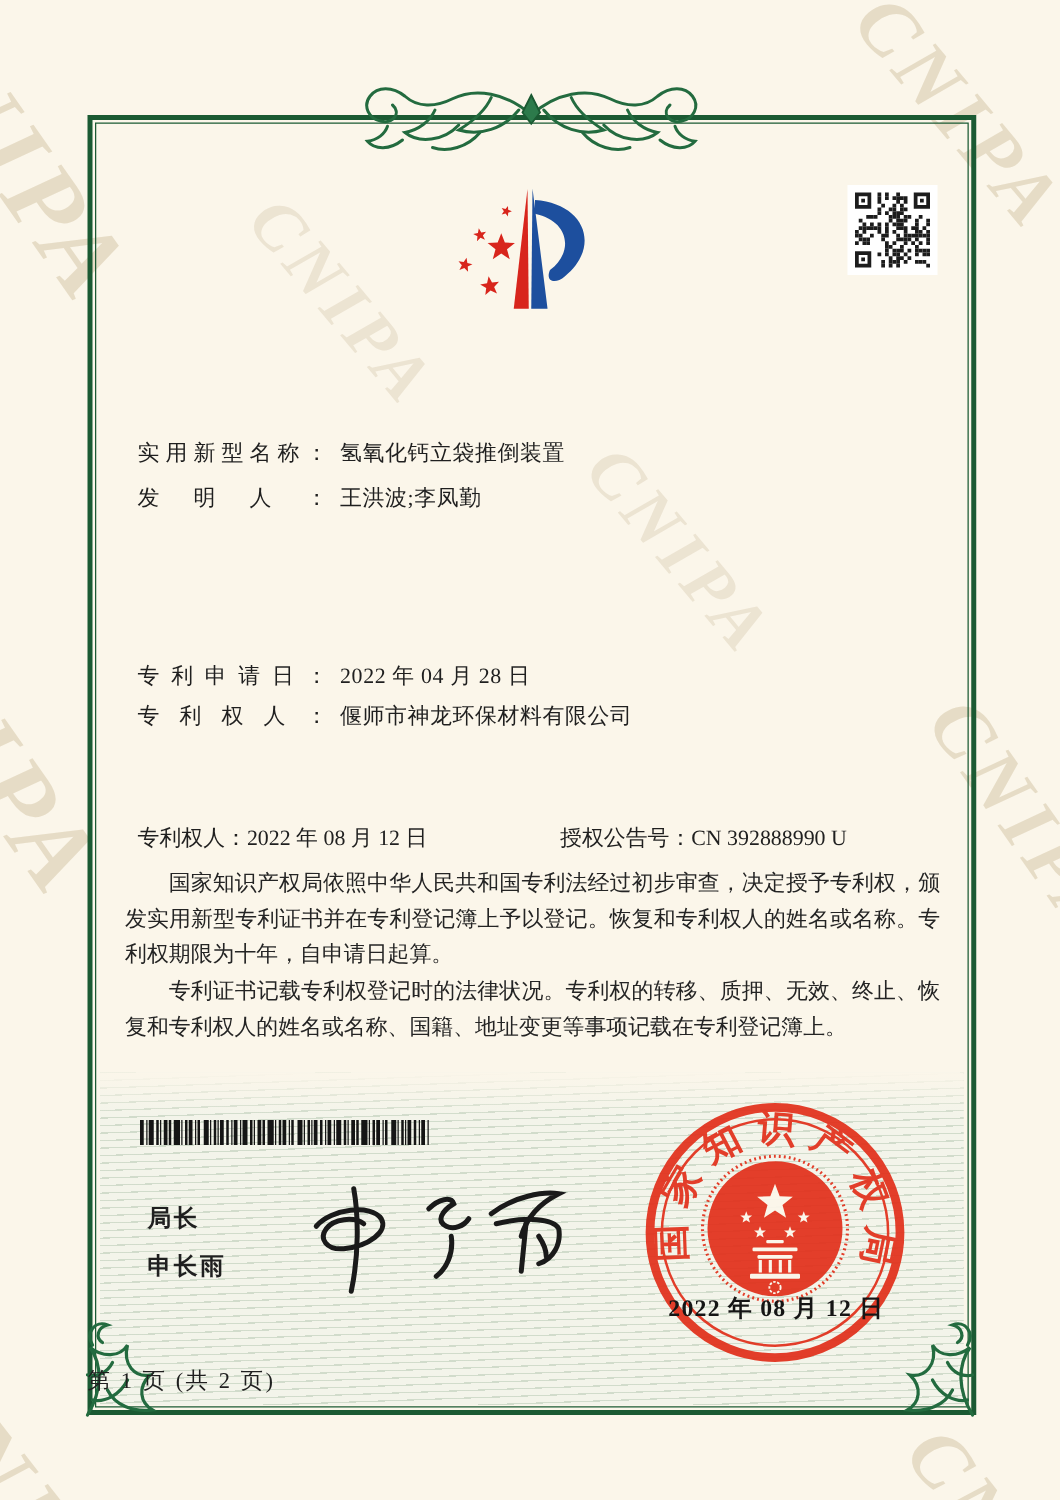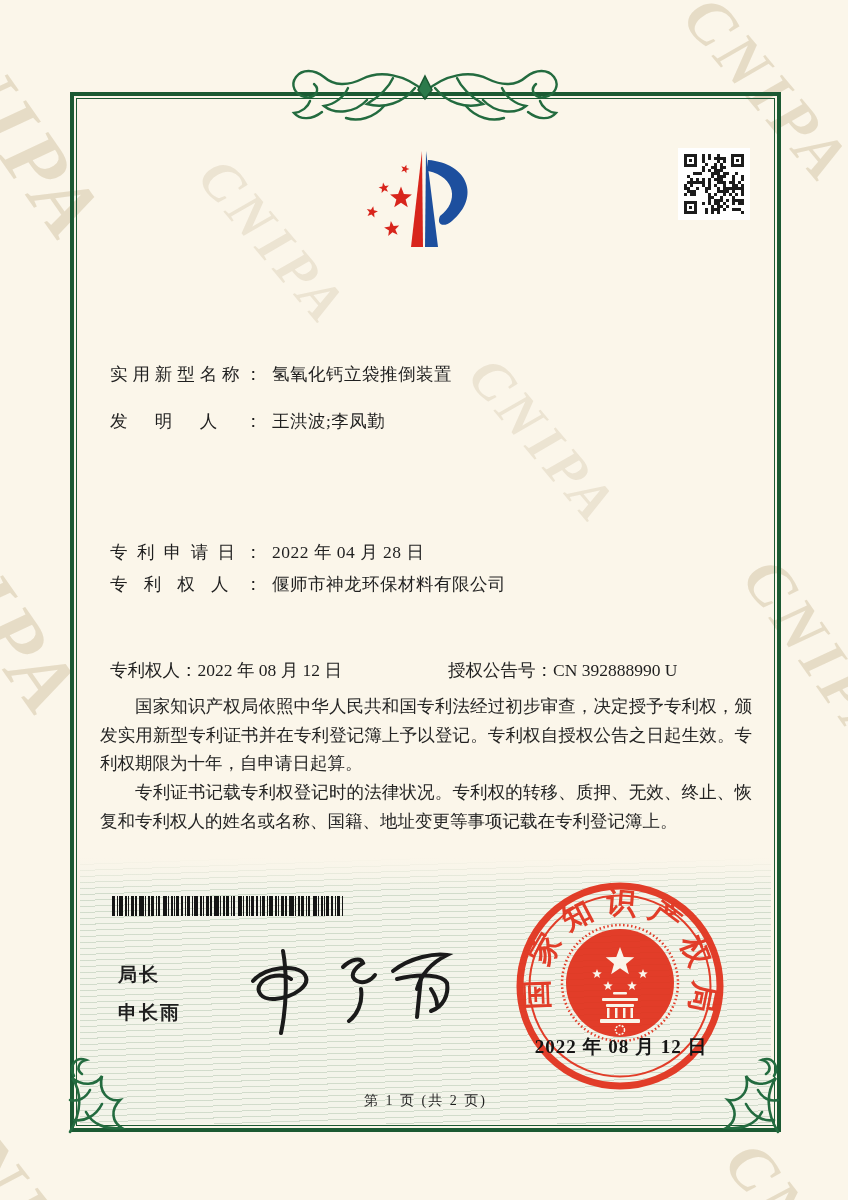--- a/index.html
+++ b/index.html
@@ -52,42 +52,42 @@
   .qr-mods{position:absolute;left:0;top:0;width:60px;height:60px;}
   .qr-mods i{position:absolute;width:3px;height:3px;background:#1c1c1c;}
   .finder{position:absolute;width:13px;height:13px;border:3px solid #1c1c1c;box-sizing:border-box;background:#fff;}
   .finder::after{content:"";position:absolute;left:2px;top:2px;width:3px;height:3px;background:#1c1c1c;}
   .f-tl{left:0;top:0;} .f-tr{right:0;top:0;} .f-bl{left:0;bottom:0;}
   .title{
     left:70px;top:250px;width:711px;margin:0;text-align:center;
     font-size:43px;font-weight:700;letter-spacing:7px;color:#161616;
   }
   .frow{position:absolute;left:110px;font-size:17.5px;white-space:nowrap;z-index:4;}
-  .frow .lbl{display:inline-block;width:152px;text-align-last:justify;margin-top:12px;}
+  .frow .lbl{display:inline-block;width:152px;text-align-last:justify;}
   .frow .val{margin-left:10px;letter-spacing:.5px;}
-  .r1{top:350px;} .r2{top:397px;} .r3{top:455px;} .r4{top:528px;} .r5{top:560px;} .r6{top:612px;}
+  .r1{top:350px;} .r2{top:386px;} .r3{top:455px;} .r4{top:528px;} .r5{top:560px;} .r6{top:612px;}
   .grant{top:658px;left:110px;position:absolute;font-size:17.5px;white-space:nowrap;z-index:4;}
   .grant .pair2{position:absolute;left:338px;top:0;}
   .body-text{
     left:100px;top:692px;width:652px;font-size:17.5px;line-height:1.64;
     text-align:justify;color:#242424;
   }
   .body-text p{margin:0;text-indent:2em;}
   .barcode{left:112px;top:896px;}
   .sig-title{left:118px;top:962px;font-size:19px;font-weight:700;
     font-family:"Liberation Sans","DejaVu Sans",sans-serif;letter-spacing:2px;}
   .sig-name{left:118px;top:1000px;font-size:19px;font-weight:700;
     font-family:"Liberation Sans","DejaVu Sans",sans-serif;letter-spacing:2px;}
   .signature{left:225px;top:933px;}
   .seal{left:514px;top:880px;width:212px;height:212px;z-index:5;}
   .seal-date{
     left:520px;top:1034px;width:202px;text-align:center;font-size:19px;
     font-weight:600;letter-spacing:1px;color:#151515;z-index:6;
   }
-  .page-info{left:70px;top:1092px;width:711px;text-align:center;font-size:14px;letter-spacing:2px;}
+  .page-info{left:70px;top:1092px;width:711px;font-size:18px;letter-spacing:2px;}
   .cont-note{
     left:50%;top:1200px;transform:translateX(-50%);background:#fff;
     padding:7px 30px;font-size:16.5px;letter-spacing:4px;color:#222;z-index:4;white-space:nowrap;
   }
 </style>
 </head>
 <body>
 
 <div class="page">
 
@@ -324,21 +324,21 @@
   </div>
 
   <div class="grant">
     <span>专利权人：</span><span>2022 年 08 月 12 日</span>
     <span class="pair2">
       <span>授权公告号：</span><span>CN 392888990 U</span>
     </span>
   </div>
 
   <div class="z body-text">
-    <p>国家知识产权局依照中华人民共和国专利法经过初步审查，决定授予专利权，颁发实用新型专利证书并在专利登记簿上予以登记。专利权自授权公告之日起生效。专利权期限为十年，自申请日起算。</p>
+    <p>国家知识产权局依照中华人民共和国专利法经过初步审查，决定授予专利权，颁发实用新型专利证书并在专利登记簿上予以登记。恢复和专利权人的姓名或名称。专利权期限为十年，自申请日起算。</p>
     <p>专利证书记载专利权登记时的法律状况。专利权的转移、质押、无效、终止、恢复和专利权人的姓名或名称、国籍、地址变更等事项记载在专利登记簿上。</p>
   </div>
 
   <svg class="z barcode" width="232" height="20">
     <line x1="0" y1="10" x2="232" y2="10" stroke="#151515" stroke-width="20" stroke-dasharray="3 2 1 1 4 2 2 1 1 2 3 1 2 2 5 1 1 2 2 1 3 2 1 1 2 3 4 1 1 2 2 1 1 1 3 2 2 2 1 1"></line>
   </svg>
 
   <div class="z sig-title">局长</div>
   <div class="z sig-name">申长雨</div>
   <svg class="z signature" width="230" height="110" viewBox="0 0 230 110">

